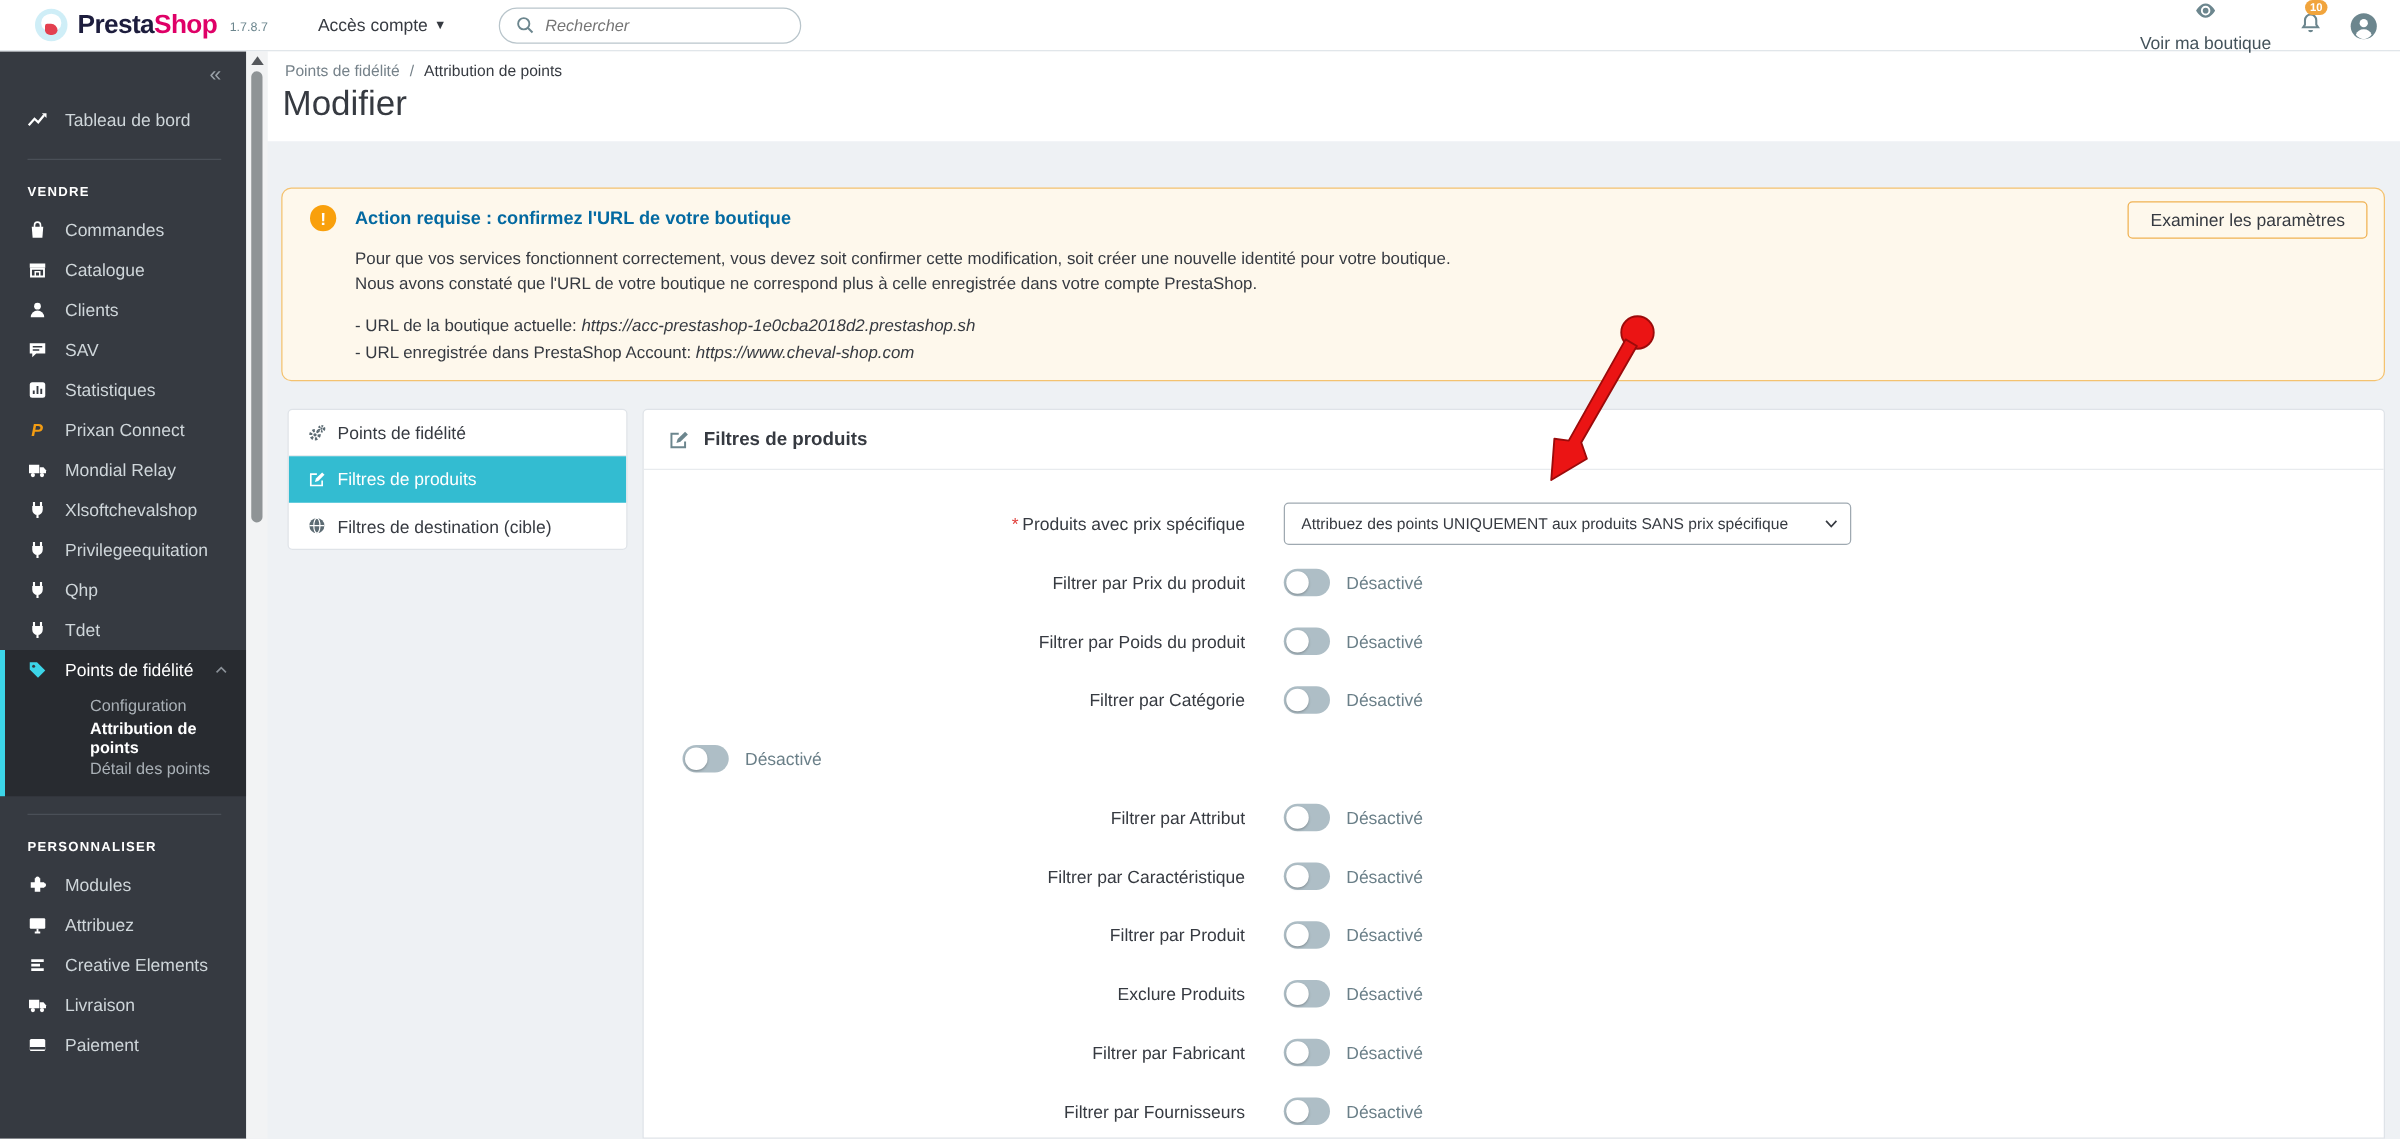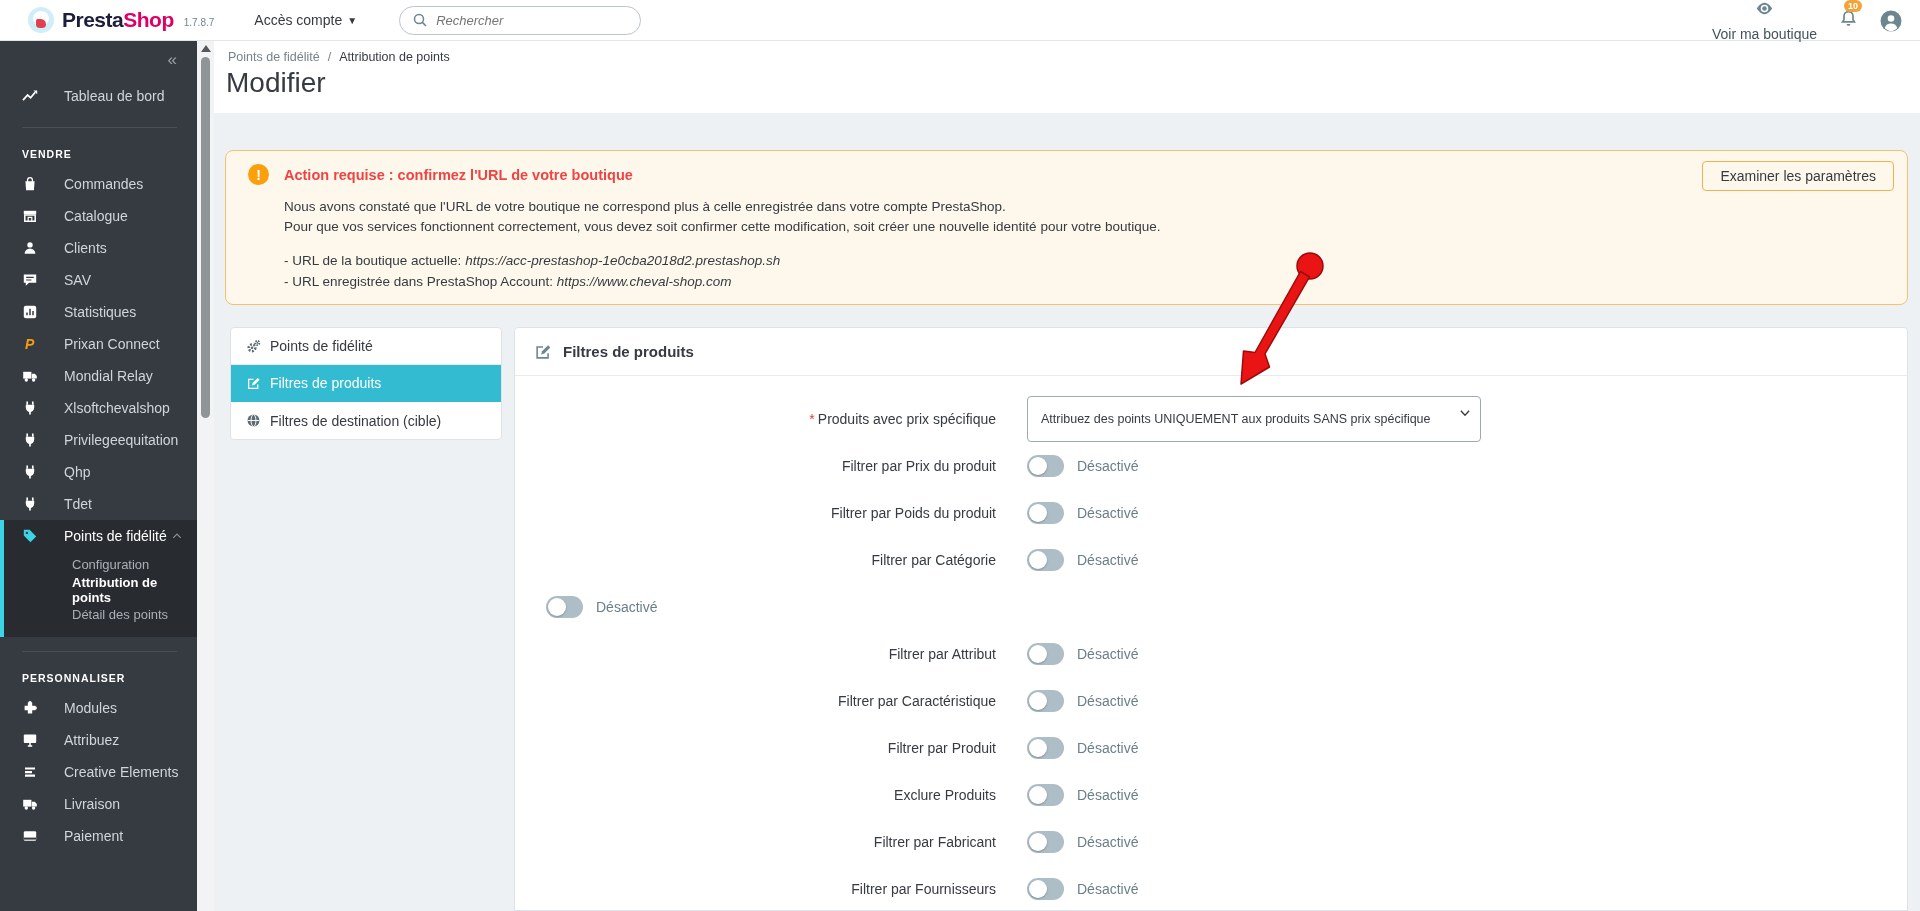--- a/index.html
+++ b/index.html
@@ -25,21 +25,21 @@
   .bell-wrap { position:relative; cursor:pointer; }
   .badge { position:absolute; top:-9px; left:5px; background:#f1a43c; color:#fff; font-size:9px; font-weight:bold; border-radius:8px; padding:1px 4px; }
   .ic { display:inline-flex; width:16px; height:16px; color:#6c868e; }
   .ic svg { width:100%; height:100%; }
   .ic-lg { width:19px; height:19px; }
   .avatar-ic { width:22px; height:22px; color:#6c868e; }
 
   
   .sidebar { position:absolute; left:0; top:41px; width:197px; height:870px; background:#363a41; color:#cfd6da; font-size:14px; overflow:hidden; z-index:20; }
   .collapse-row { height:38px; display:flex; justify-content:flex-end; align-items:center; padding-right:20px; color:#9aa1a8; font-size:17px; cursor:pointer; }
-  .side-item { height:32px; display:flex; align-items:center; gap:26px; padding-left:22px; cursor:pointer; }
+  .side-item { height:32px; display:flex; align-items:center; gap:14px; padding-left:22px; cursor:pointer; }
   .side-item .ic { color:#fff; flex:0 0 16px; }
   .side-item.dash { height:34px; }
   .side-divider { border-top:1px solid #4a4f57; margin:14px 20px 12px 22px; }
   .side-section { padding:8px 0 8px 22px; color:#fff; font-size:10.5px; font-weight:bold; letter-spacing:1px; }
   .side-sub-block { background:#282b30; border-left:4px solid #3cd5e8; padding-bottom:10px; }
   .side-sub-block .side-item { padding-left:18px; color:#fff; position:relative; }
   .side-sub-block .side-item .chev { position:absolute; right:14px; width:12px; height:12px; color:#8b9198; }
   .subitem { height:25px; display:flex; align-items:center; padding-left:68px; color:#a9b0b6; font-size:13px; cursor:pointer; }
   .subitem.active { color:#fff; font-weight:bold; }
 
@@ -51,21 +51,21 @@
   
   .content-head { position:absolute; left:214px; top:41px; width:1706px; height:72px; background:#fff; z-index:10; }
   .breadcrumb { position:absolute; left:14px; top:9px; font-size:12.5px; color:#76828a; display:flex; gap:8px; }
   .breadcrumb .cur { color:#363a41; }
   .page-title { position:absolute; left:12px; top:26px; font-size:28px; font-weight:500; color:#363a41; }
 
   
   .alert { position:absolute; left:225px; top:150px; width:1683px; height:155px; background:#fef8ec; border:1px solid #f4c26f; border-radius:8px; padding:13px 20px 0 22px; z-index:5; }
   .alert-head { display:flex; align-items:center; gap:15px; }
   .warn-ic { width:21px; height:21px; border-radius:50%; background:#f9a00c; color:#fff; font-weight:bold; font-size:14px; display:flex; align-items:center; justify-content:center; flex:0 0 21px; }
-  .alert-title { font-size:14.5px; font-weight:bold; color:#ef4444; }
+  .alert-title { font-size:14.5px; font-weight:bold; color:#0369a1; }
   .alert-body { margin:12px 0 0 36px; font-size:13.5px; line-height:20px; color:#363a41; }
   .alert-urls { margin:13px 0 0 36px; font-size:13.5px; line-height:21px; color:#363a41; }
   .alert-urls i { font-style:italic; }
   .alert-btn { position:absolute; right:13px; top:10px; height:30px; padding:0 17px; background:transparent; border:1px solid #efb152; border-radius:4px; font-size:14px; color:#363a41; font-family:"Liberation Sans", sans-serif; cursor:pointer; }
 
   
   .tabcard { position:absolute; left:230px; top:327px; width:272px; background:#fff; border:1px solid #dfe3e8; border-radius:4px; overflow:hidden; z-index:5; }
   .tab { height:37px; display:flex; align-items:center; gap:9px; padding-left:15px; font-size:14px; color:#363a41; border-bottom:1px solid #e8ebee; cursor:pointer; }
   .tab:last-child { border-bottom:none; }
   .tab .ic { color:#5c6b73; width:15px; height:15px; }
@@ -76,21 +76,21 @@
   .panel { position:absolute; left:514px; top:327px; width:1394px; height:584px; background:#fff; border:1px solid #dfe3e8; border-radius:4px 4px 0 0; overflow:hidden; z-index:4; }
   .panel-head { height:48px; display:flex; align-items:center; gap:11px; padding-left:19px; border-bottom:1px solid #e8ebee; }
   .panel-head .ic { width:18px; height:18px; color:#6c868e; }
   .panel-title { font-size:15px; font-weight:bold; color:#363a41; }
   .panel-body { padding-top:19px; }
   .frow { height:47px; display:flex; align-items:center; }
   .frow .flabel { width:481px; text-align:right; font-size:14px; color:#363a41; padding-right:0; }
   .frow .fctrl { margin-left:31px; display:flex; align-items:center; gap:13px; }
   .req { color:#e0403c; margin-right:3px; }
   .pselect-wrap { position:relative; width:454px; }
-  .pselect { width:454px; height:46px; border:1px solid #9fa9b1; border-radius:4px; background:#fff; font-size:12.5px; color:#363a41; padding:0 30px 0 13px; appearance:none; -webkit-appearance:none; font-family:"Liberation Sans", sans-serif; cursor:pointer; }
+  .pselect { width:454px; height:34px; border:1px solid #9fa9b1; border-radius:4px; background:#fff; font-size:12.5px; color:#363a41; padding:0 30px 0 13px; appearance:none; -webkit-appearance:none; font-family:"Liberation Sans", sans-serif; cursor:pointer; }
   .pselect-wrap .chev { position:absolute; right:10px; top:11px; width:12px; height:12px; color:#363a41; pointer-events:none; }
   .toggle { width:37px; height:22px; border-radius:11px; background:#aebec6; position:relative; cursor:pointer; flex:0 0 37px; }
   .toggle .knob { position:absolute; left:2px; top:2px; width:18px; height:18px; border-radius:50%; background:#fff; box-shadow:0 1px 2px rgba(0,0,0,.25); }
   .tstate { font-size:14px; color:#6a7f88; }
 
   
   .arrow-annot { position:absolute; left:1195px; top:245px; width:150px; height:155px; z-index:40; pointer-events:none; }
 </style>
 </head>
 <body>
@@ -350,22 +350,22 @@
   </div>
   <div class="page-title">Modifier</div>
 </div>
 
 <div class="alert">
   <div class="alert-head">
     <span class="warn-ic">!</span>
     <span class="alert-title">Action requise : confirmez l'URL de votre boutique</span>
   </div>
   <div class="alert-body">
+    <div>Pour que vos services fonctionnent correctement, vous devez soit confirmer cette modification, soit créer une nouvelle identité pour votre boutique.</div>
     <div>Nous avons constaté que l'URL de votre boutique ne correspond plus à celle enregistrée dans votre compte PrestaShop.</div>
-    <div>Pour que vos services fonctionnent correctement, vous devez soit confirmer cette modification, soit créer une nouvelle identité pour votre boutique.</div>
   </div>
   <div class="alert-urls">
     <div><span>- URL de la boutique actuelle: </span><i>https://acc-prestashop-1e0cba2018d2.prestashop.sh</i></div>
     <div><span>- URL enregistrée dans PrestaShop Account: </span><i>https://www.cheval-shop.com</i></div>
   </div>
   <button class="alert-btn">Examiner les paramètres</button>
 </div>
 
 <div class="tabcard" id="tabcard">
     <div class="tab">

